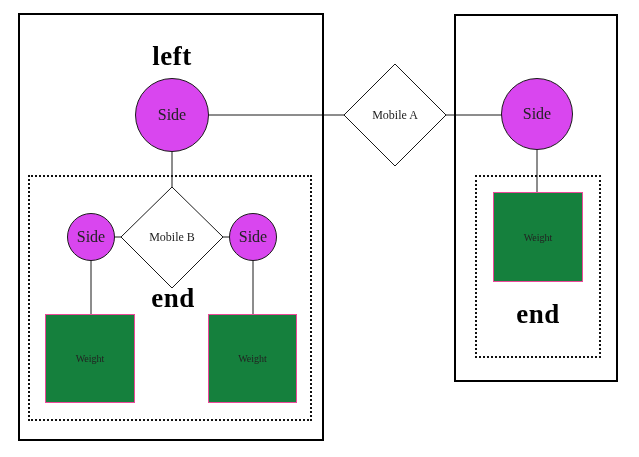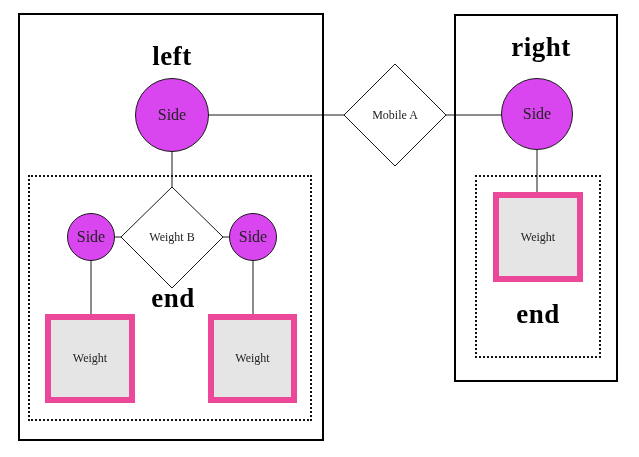--- a/index.html
+++ b/index.html
@@ -34,27 +34,27 @@
     box-sizing: border-box;
     background: #d946ef;
     display: flex;
     align-items: center;
     justify-content: center;
     font-size: 16px;
     color: #222222;
   }
   .weight-node {
     position: absolute;
-    border: 6px solid #ec4899;
+    border: 1px solid #ec4899;
     box-sizing: border-box;
-    background: #e5e5e5;
+    background: #15803d;
     display: flex;
     align-items: center;
     justify-content: center;
-    font-size: 12px;
+    font-size: 10px;
     color: #222222;
   }
   .diamond-label {
     position: absolute;
     display: flex;
     align-items: center;
     justify-content: center;
     font-size: 12px;
     color: #222222;
     white-space: nowrap;
@@ -89,37 +89,36 @@
     <polygon points="172,187 223,237 172,288 121,237"></polygon>
   </svg>
 
   <div class="panel" style="left:18px; top:13px; width:306px; height:428px;"></div>
   <div class="panel" style="left:454px; top:14px; width:164px; height:368px;"></div>
 
   <div class="dotted-group" style="left:28px; top:175px; width:284px; height:246px;"></div>
   <div class="dotted-group" style="left:475px; top:175px; width:126px; height:183px;"></div>
 
   <div class="big-title" style="left:112px; top:42px; width:120px; height:28px;">left</div>
-  <div class="big-title" style="left:481px; top:33px; width:120px; height:28px;">right</div>
 
   <div class="circle-node" style="left:135px; top:78px; width:74px; height:74px;">
     <span>Side</span>
   </div>
   <div class="circle-node" style="left:501px; top:78px; width:72px; height:72px;">
     <span>Side</span>
   </div>
   <div class="circle-node" style="left:67px; top:213px; width:48px; height:48px;">
     <span>Side</span>
   </div>
   <div class="circle-node" style="left:229px; top:213px; width:48px; height:48px;">
     <span>Side</span>
   </div>
 
   <div class="diamond-label" style="left:345px; top:103px; width:100px; height:24px;">Mobile A</div>
-  <div class="diamond-label" style="left:122px; top:225px; width:100px; height:24px;">Weight B</div>
+  <div class="diamond-label" style="left:122px; top:225px; width:100px; height:24px;">Mobile B</div>
 
   <div class="big-title" style="left:113px; top:284px; width:120px; height:28px;">end</div>
   <div class="big-title" style="left:478px; top:300px; width:120px; height:28px;">end</div>
 
   <div class="weight-node" style="left:45px; top:314px; width:90px; height:89px;">
     <span>Weight</span>
   </div>
   <div class="weight-node" style="left:208px; top:314px; width:89px; height:89px;">
     <span>Weight</span>
   </div>

